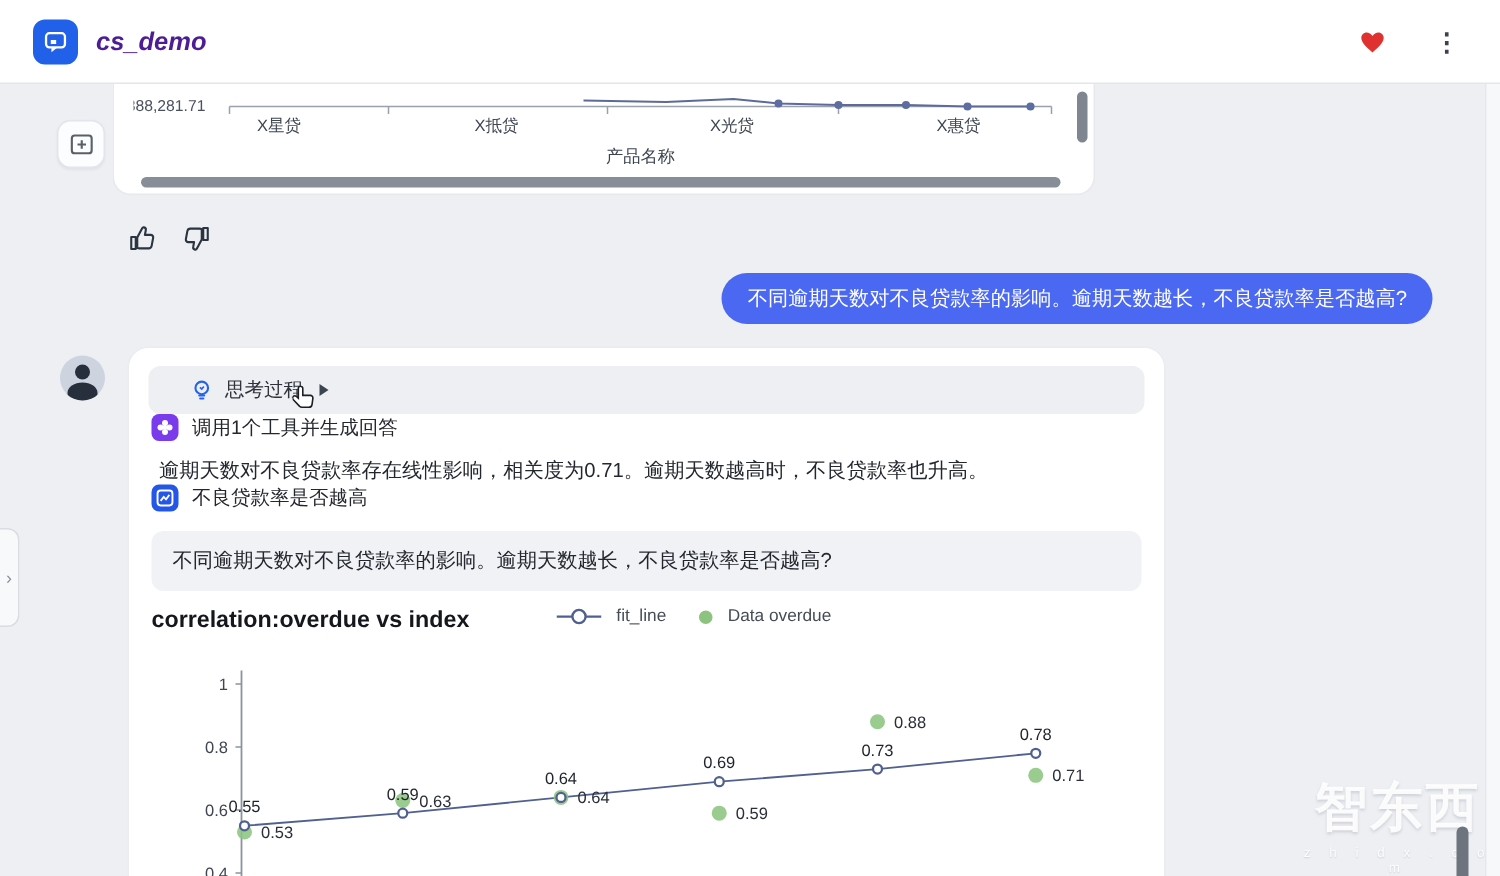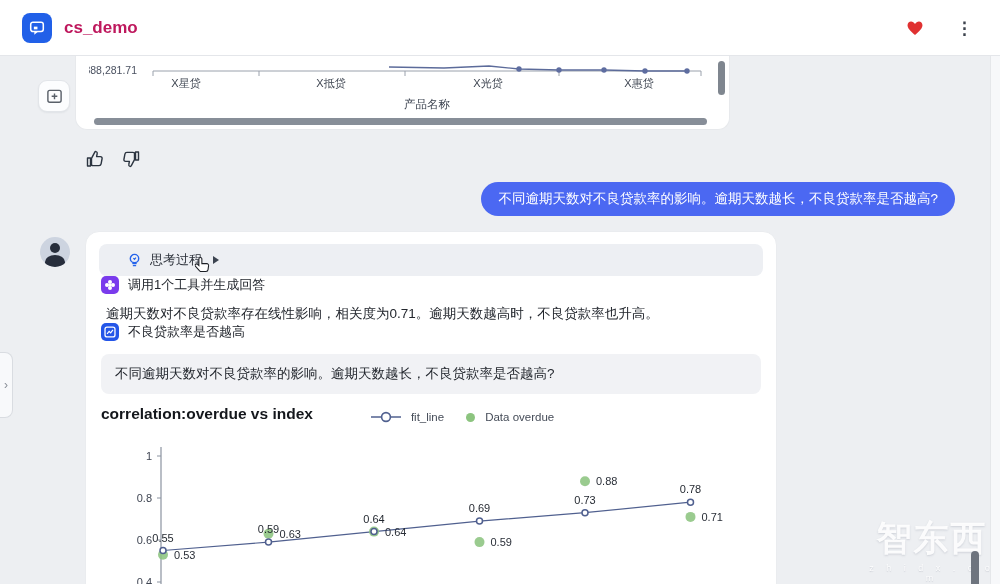--- a/index.html
+++ b/index.html
@@ -3,21 +3,21 @@
 <meta charset="utf-8">
 <style>
   html,body{margin:0;padding:0;background:#d8dadd;}
   *{box-sizing:border-box;}
   #screen{position:relative;width:1000px;height:584px;overflow:hidden;background:#edeff2;
           font-family:"Liberation Sans","DejaVu Sans",sans-serif;color:#23272e;}
   
   .topbar{position:absolute;top:0;left:0;right:0;height:56px;background:#fff;border-bottom:1px solid #e4e6ea;z-index:6;}
   .logo{position:absolute;left:22px;top:13px;width:30px;height:30px;border-radius:8px;background:#2160e8;
         display:flex;align-items:center;justify-content:center;}
-  .app-title{position:absolute;left:64px;top:0;height:56px;line-height:56px;font-size:17px;font-weight:bold;color:#be185d;}
+  .app-title{position:absolute;left:64px;top:0;height:56px;line-height:56px;font-size:17px;font-weight:bold;color:#4c1d95;font-style:italic;}
   .heart-btn{position:absolute;right:76px;top:20px;width:18px;height:16px;cursor:pointer;background:none;border:none;padding:0;}
   .kebab-btn{position:absolute;right:30px;top:16px;width:20px;height:24px;border:none;background:none;cursor:pointer;
              font-size:17px;color:#3d434d;font-weight:bold;line-height:24px;}
   .right-strip{position:absolute;top:56px;right:0;width:10px;bottom:0;background:#f7f8fa;border-left:1px solid #e5e7ea;z-index:4;}
   
   .top-card{position:absolute;left:75px;top:56px;width:655px;height:74px;background:#fff;border:1px solid #e7e9ec;border-top:none;
             border-radius:0 0 12px 12px;z-index:3;}
   .top-card svg{position:absolute;left:13px;top:6px;}
   .hscrollbar{position:absolute;left:18px;right:22px;bottom:4px;height:7px;border-radius:4px;background:#878e98;}
   .vscrollbar-card{position:absolute;right:4px;top:5px;width:7px;height:34px;border-radius:4px;background:#7f868f;}
@@ -40,21 +40,21 @@
   .thinking-label{font-size:13px;color:#2e333c;margin-left:8px;}
   .tri-right{width:0;height:0;border-left:6px solid #3c4450;border-top:4.5px solid transparent;border-bottom:4.5px solid transparent;margin-left:3px;}
   .cursor-hand{margin-left:-7px;margin-top:10px;}
   .tool-row{margin:0 2px 0;display:flex;align-items:center;gap:9px;}
   .tool-ic{width:18px;height:18px;border-radius:5px;display:flex;align-items:center;justify-content:center;flex:0 0 auto;}
   .tool-ic.purple{background:#7a3bec;}
   .tool-ic.blue{background:#2456e8;}
   .tool-label{font-size:13px;color:#23272e;}
   .answer-text{margin:11px 7px 0;font-size:13.5px;color:#23272e;}
   .question-echo{margin:13px 2px 0;background:#f1f2f5;border-radius:8px;padding:11px 14px;font-size:13.5px;color:#23272e;}
-  .chart-head{margin:11px 2px 16px;display:flex;align-items:flex-end;}
+  .chart-head{margin:11px 2px 16px;display:flex;align-items:flex-start;}
   .chart-title{font-size:15.5px;font-weight:bold;color:#14171c;}
   .legend{display:flex;align-items:center;margin-left:58px;gap:22px;}
   .legend-item{display:flex;align-items:center;gap:10px;font-size:11.5px;color:#454c58;}
   .legend-dot{width:9px;height:9px;border-radius:50%;}
   #corr-svg{display:block;margin-top:2px;}
   svg text{font-family:"Liberation Sans","DejaVu Sans",sans-serif;}
   
   .panel-toggle{position:absolute;left:0;top:352px;width:13px;height:66px;background:#f8f9fb;border:1px solid #d9dce1;border-left:none;
                 border-radius:0 8px 8px 0;display:flex;align-items:center;justify-content:center;cursor:pointer;z-index:5;
                 color:#8a8f98;font-size:12px;}

